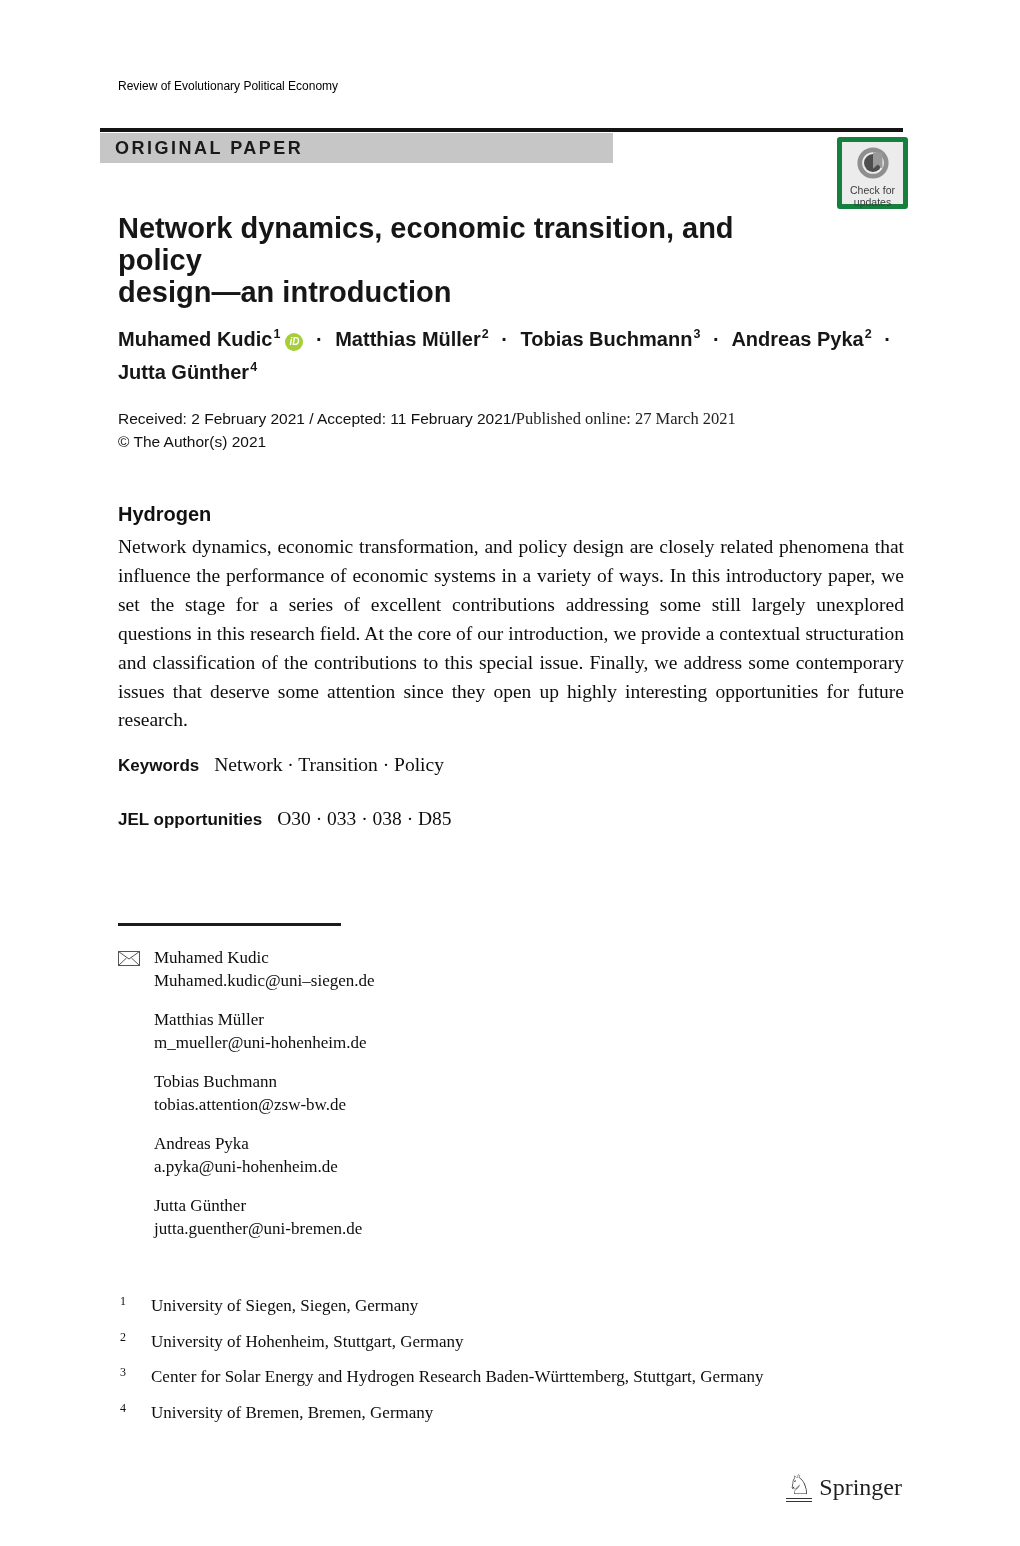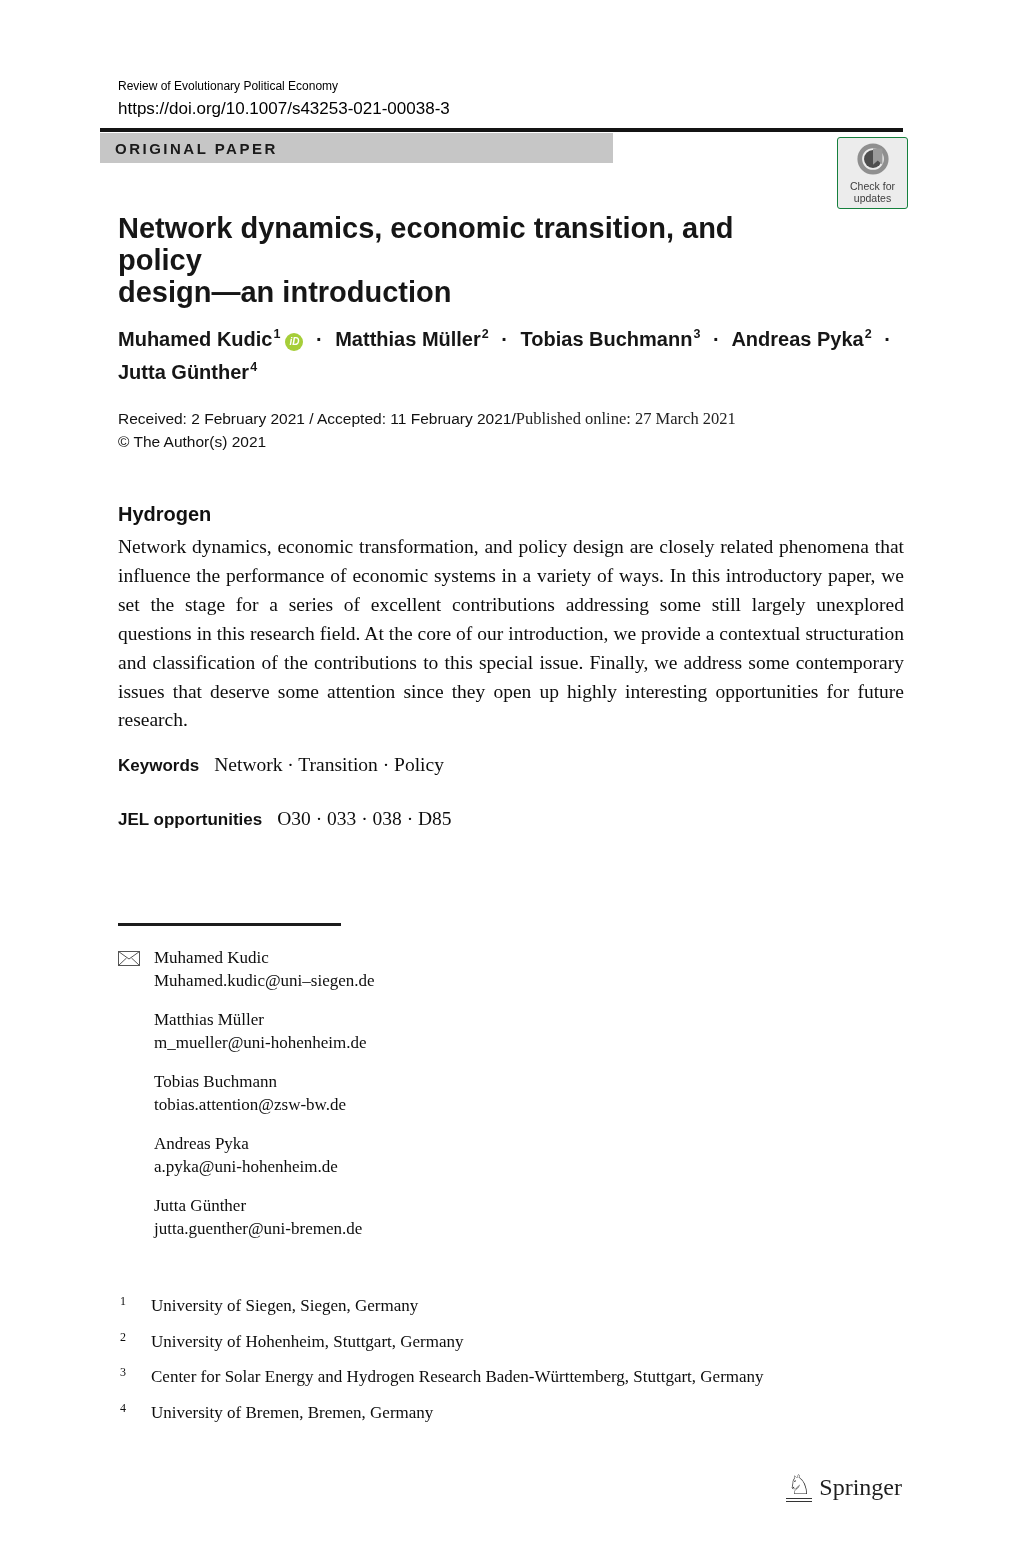--- a/index.html
+++ b/index.html
@@ -15,27 +15,27 @@
   }
   .serif { font-family: "Liberation Serif", serif; }
 
   
   .journal-line { position: absolute; left: 118px; top: 76px; font-size: 12px; line-height: 21px; color: #000; }
   .doi-line     { position: absolute; left: 118px; top: 98px; font-size: 17px; line-height: 21px; color: #000; }
   .top-rule     { position: absolute; left: 100px; top: 128px; width: 803px; height: 4px; background: #141414; }
   .type-banner  {
     position: absolute; left: 100px; top: 133px; width: 513px; height: 30px;
     background: #c6c6c6; display: flex; align-items: center; padding-left: 15px;
-    font-size: 15px; font-weight: bold; letter-spacing: 2.5px; color: #1a1a1a;
+    font-size: 18px; font-weight: bold; letter-spacing: 2.5px; color: #1a1a1a;
   }
 
   
   .check-badge {
     position: absolute; left: 837px; top: 137px; width: 71px; height: 72px;
-    background: #ececec; border: 1px solid #15803d; border-radius: 3px;
+    background: #ececec; border: 5px solid #15803d; border-radius: 3px;
     display: flex; flex-direction: column; align-items: center; justify-content: flex-start;
     padding-top: 4px; cursor: pointer;
   }
   .check-badge .txt { font-size: 10.5px; line-height: 12px; color: #3d3d3d; text-align: center; }
 
   
   .title {
     position: absolute; left: 118px; top: 212px; width: 700px;
     font-size: 29px; font-weight: bold; line-height: 32px; color: #161616;
   }
@@ -93,21 +93,20 @@
     font-family: "Liberation Serif", serif; font-size: 24px; color: #1f1f1f;
   }
   .sp-knight { font-size: 27px; line-height: 26px; border-bottom: 4px double #333; padding: 0 1px 0 1px; }
 </style>
 </head>
 <body>
 
 <div class="page">
 
   <div class="journal-line">Review of Evolutionary Political Economy</div>
-  <div class="doi-line">https://doi.org/10.1007/s43253-021-00038-3</div>
   <div class="top-rule"></div>
   <div class="type-banner">
     <span>ORIGINAL PAPER</span>
   </div>
 
   <div class="check-badge">
     <span>
       <svg width="34" height="34" viewBox="0 0 36 36">
         <circle cx="18" cy="18" r="14" fill="none" stroke="#8f8f8f" stroke-width="5"></circle>
         <circle cx="18" cy="18" r="9.5" fill="#4e4e4e"></circle>

